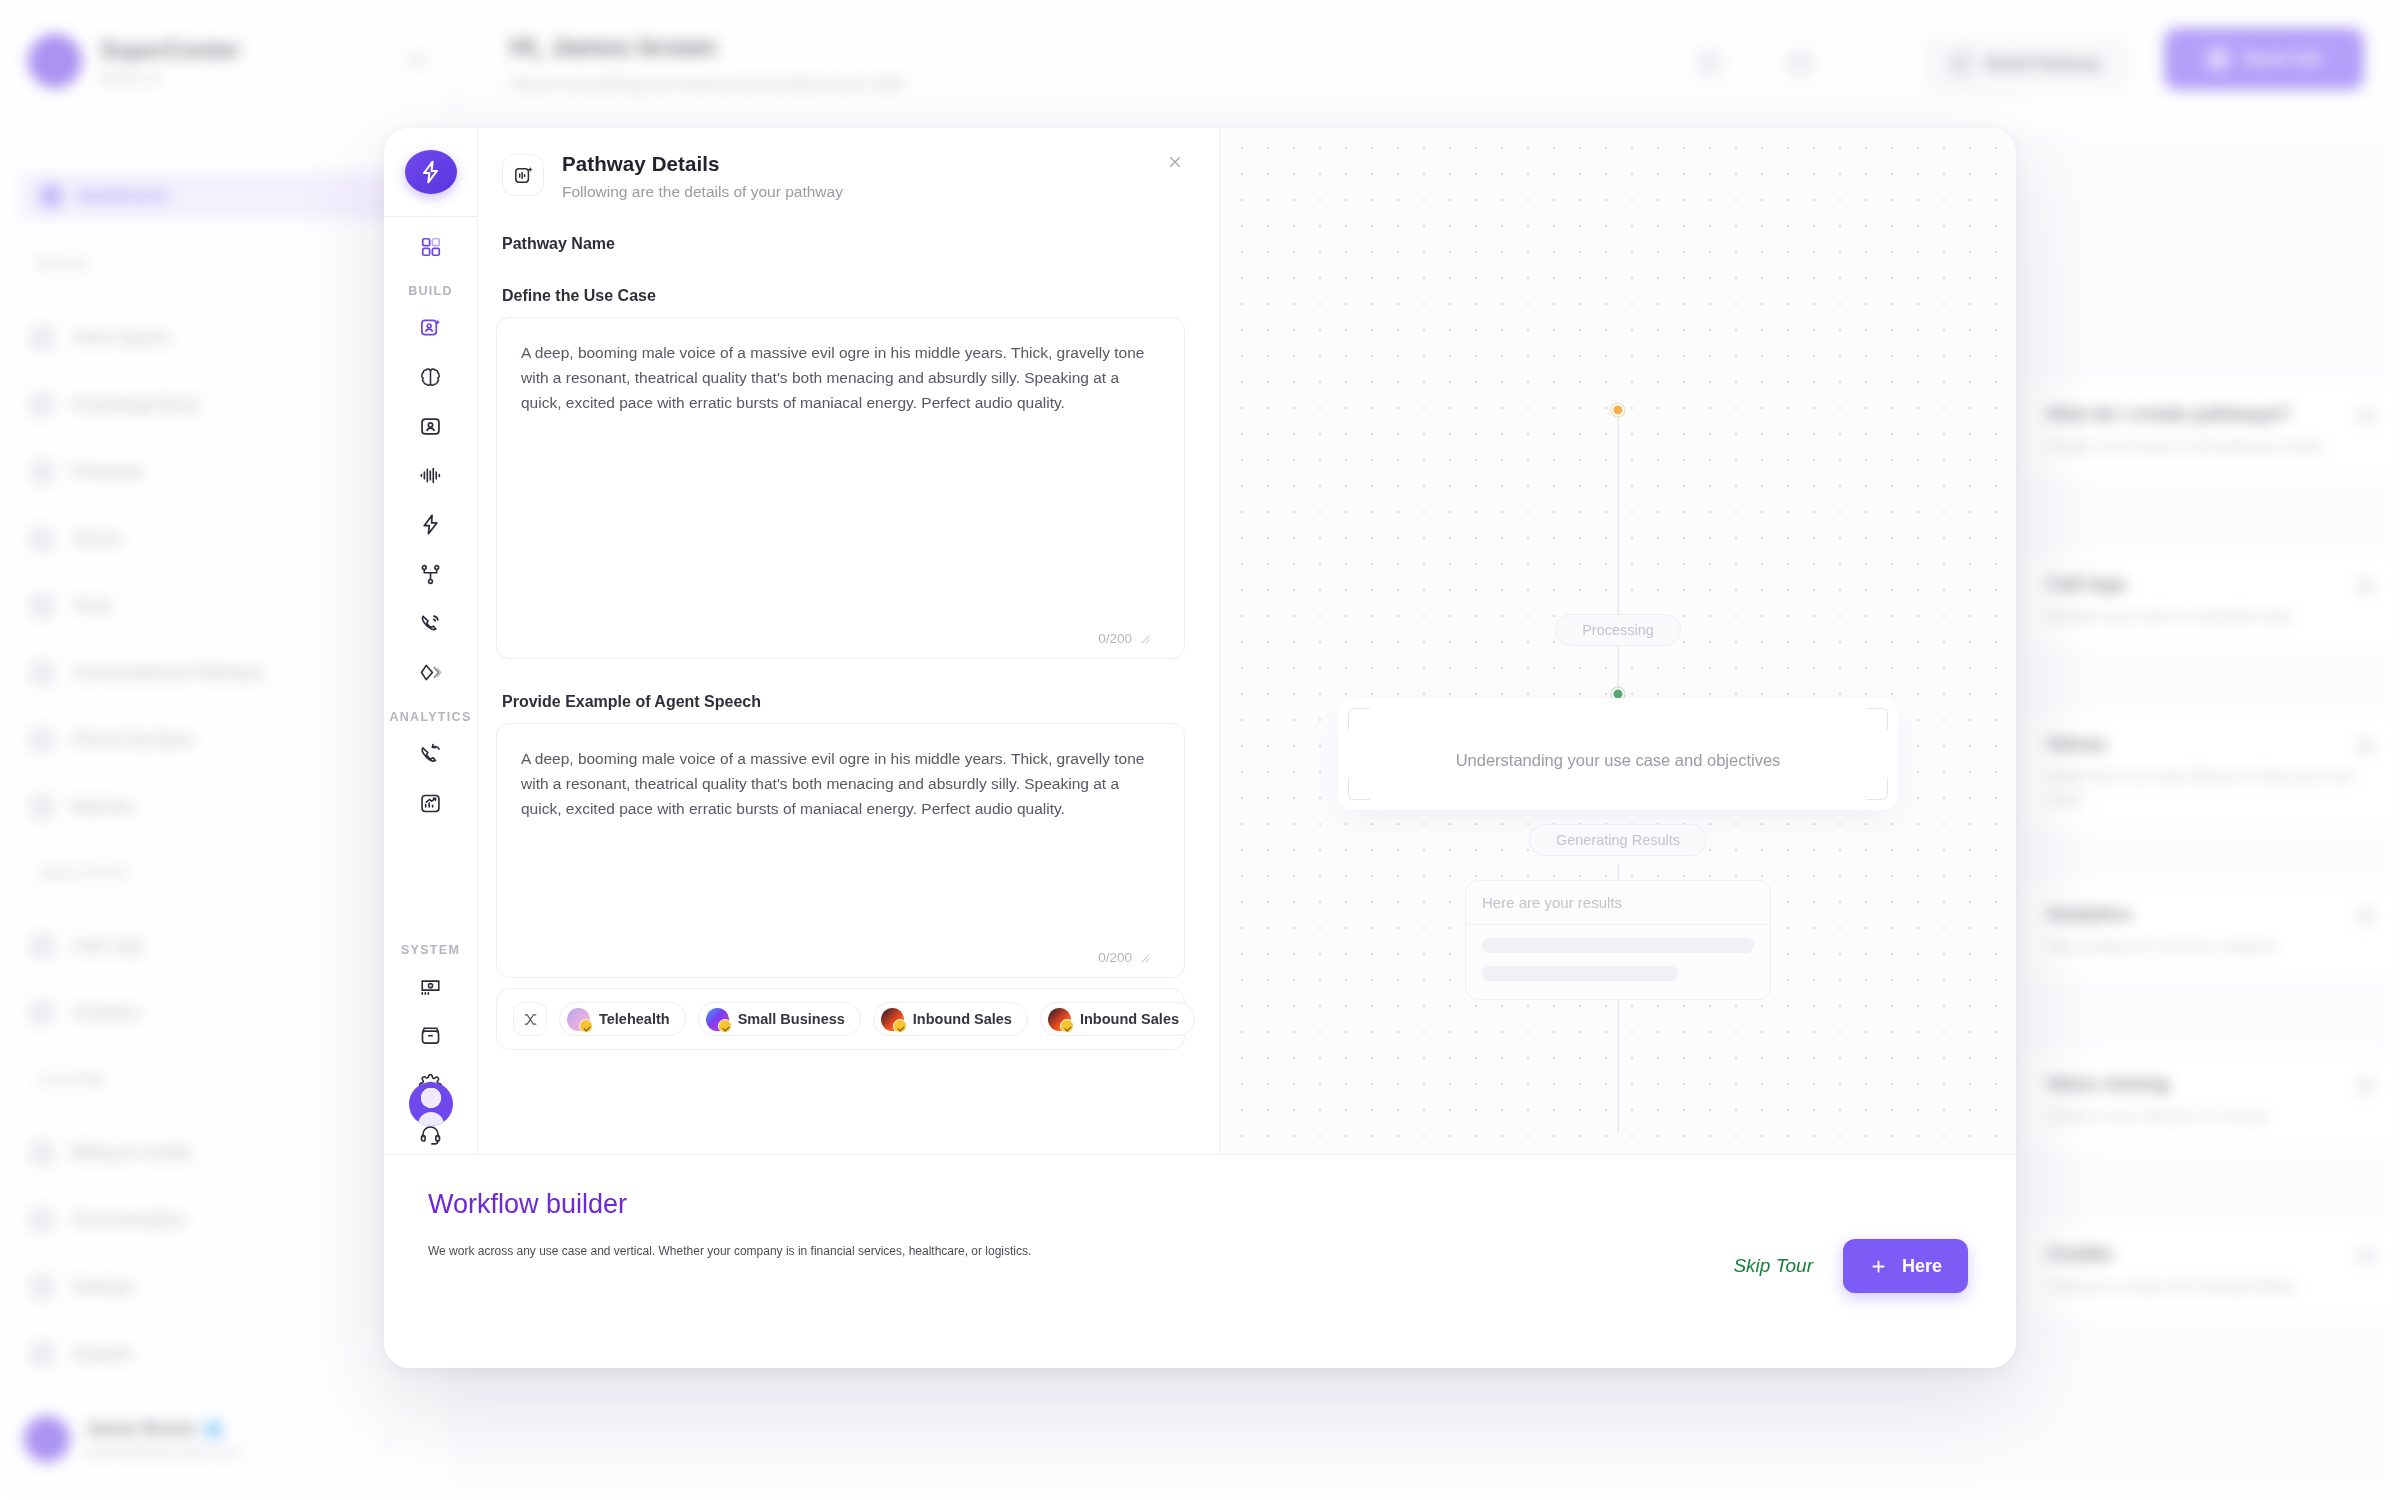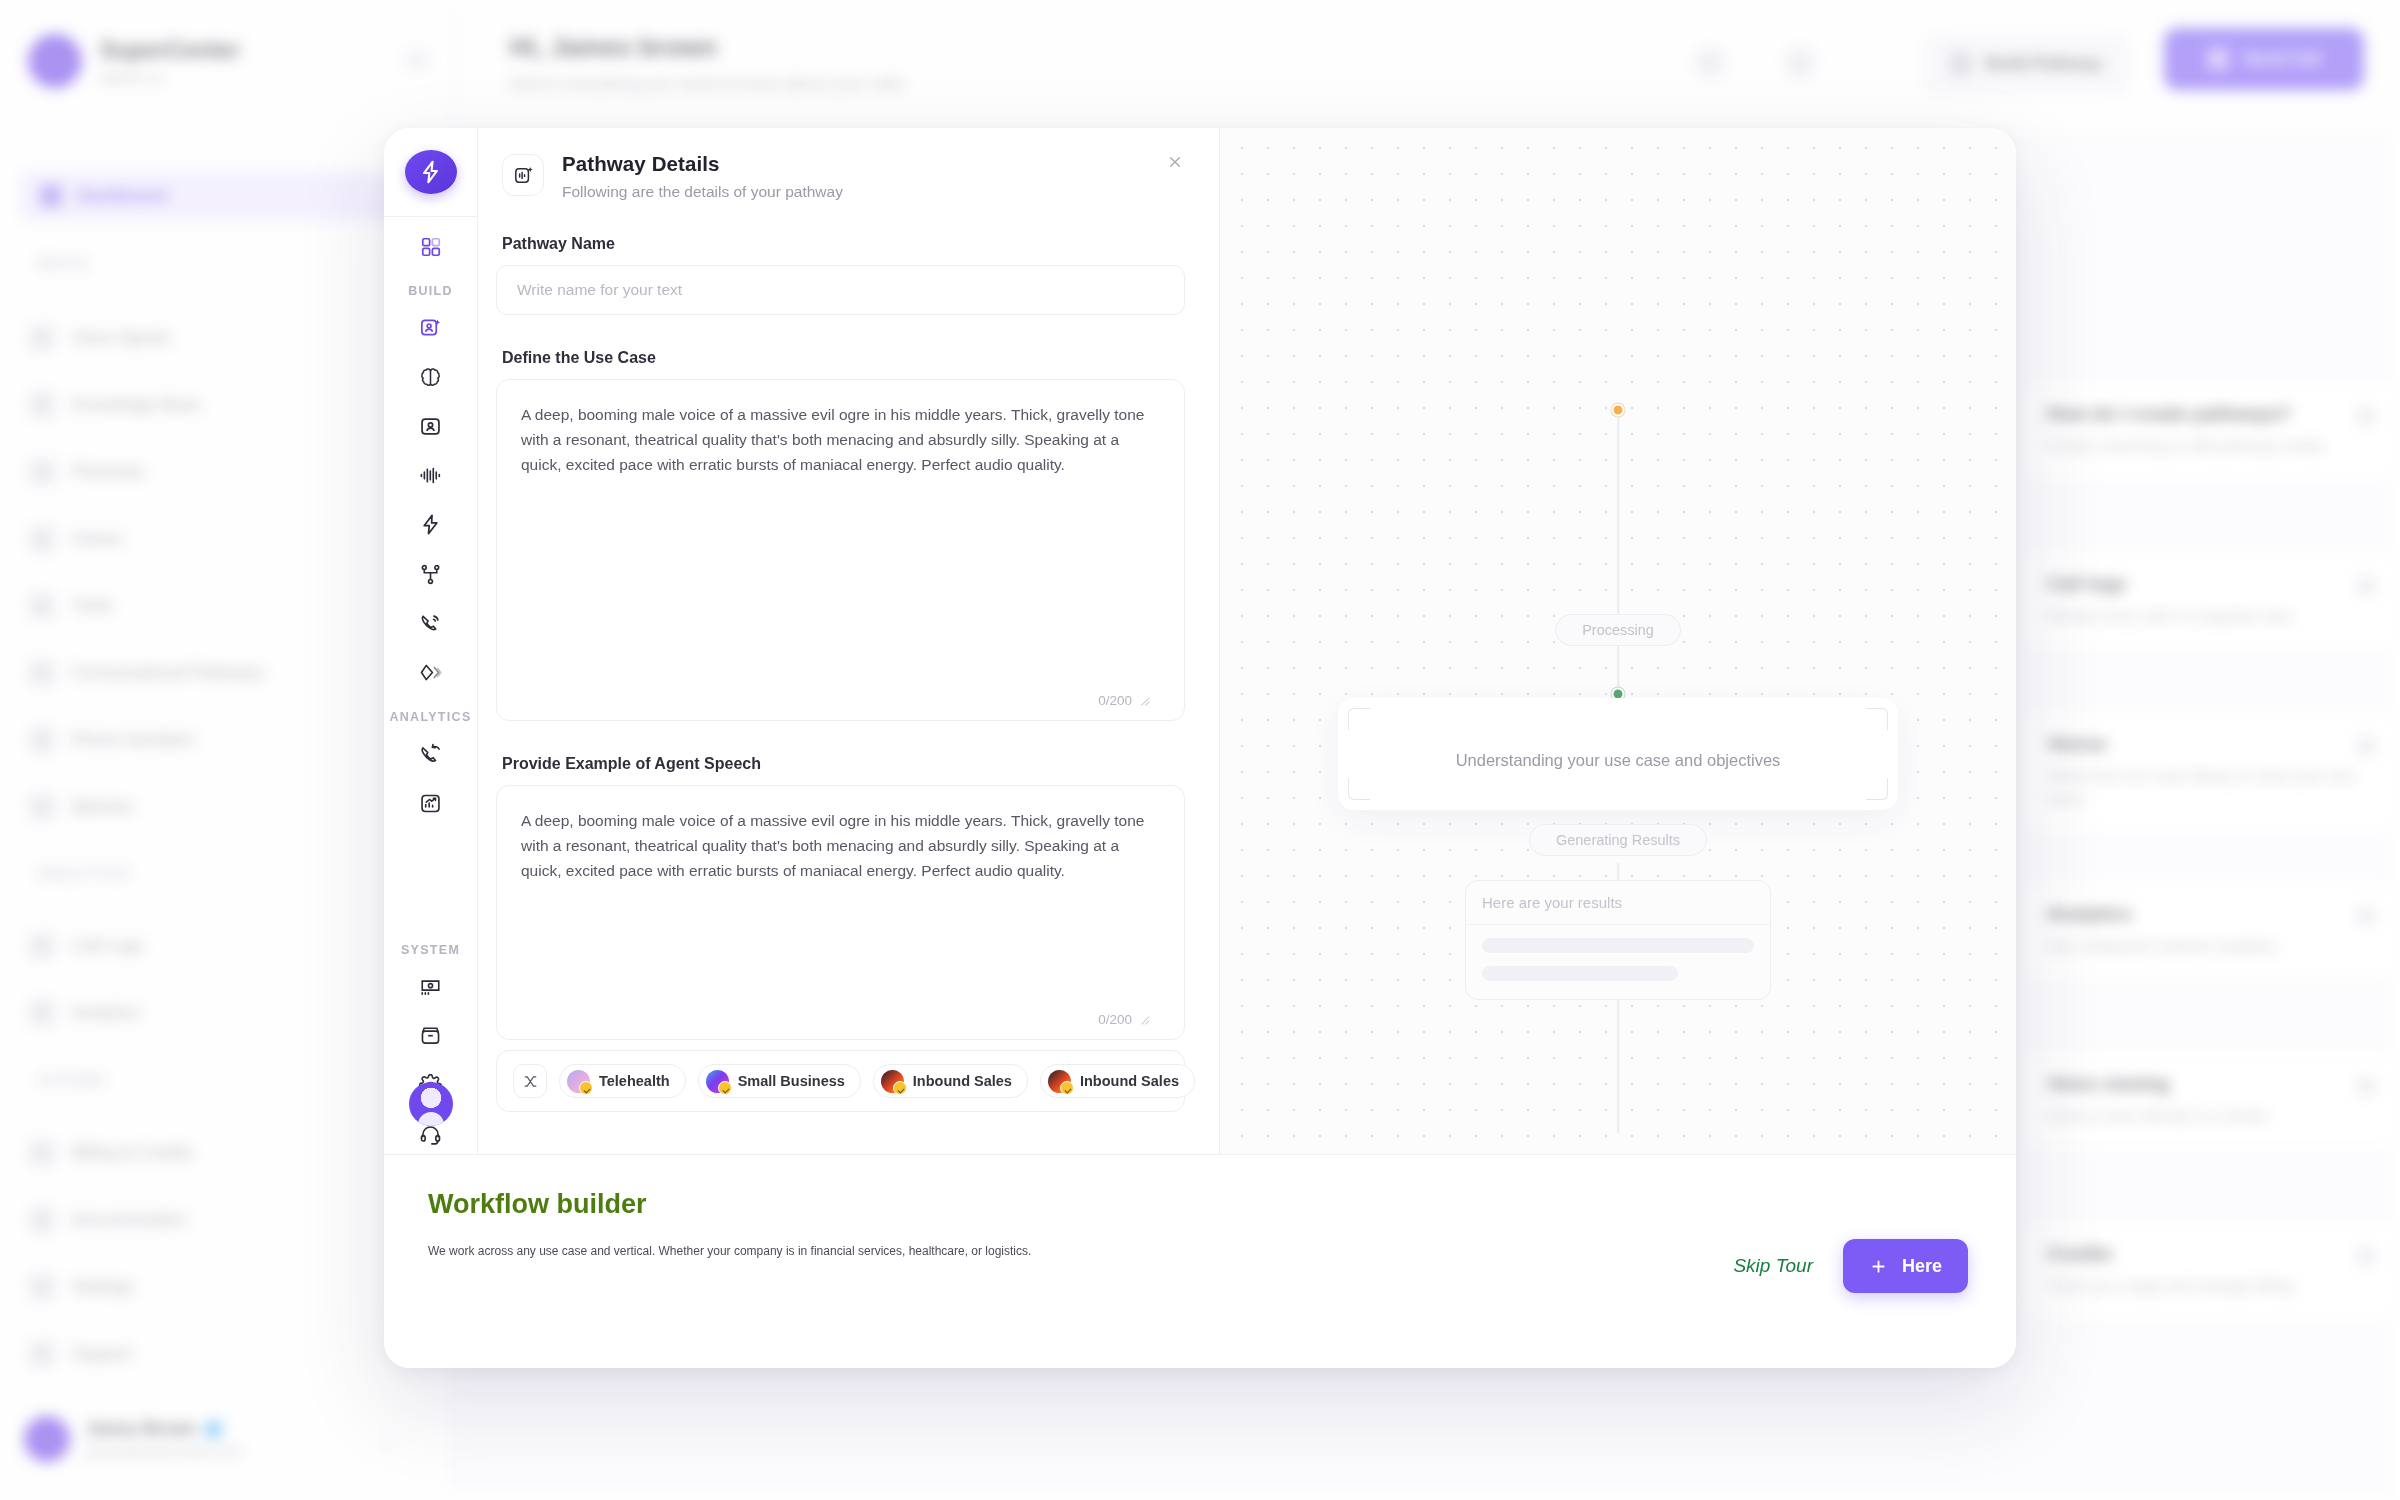--- a/index.html
+++ b/index.html
@@ -156,21 +156,21 @@
   #cv-hero { position:absolute; left:50%; transform:translateX(-50%); top: 570px; width: 560px;
      background:#ffffff; border-radius:16px; padding: 40px 30px; text-align:center;
      box-shadow: 0 10px 34px rgba(60,50,110,.055); }
   #cv-hero .h { font-size: 27px; font-weight:700; color:#2b2a3a; letter-spacing:.1px;}
   #cv-hero .s { font-size: 16.5px; color:#9b9aa7; margin-top: 13px;}
   .cv-corner { position:absolute; width:22px; height:22px; border-color:#e6e5ee; border-style:solid; border-width:0;}
 
   
   #tour { height: 214px; flex:none; border-top:1px solid #f0eff5; background:#fff;
           padding: 34px 52px 0 44px; position:relative;}
-  #tour-title { font-size: 27px; font-weight:700; color:#4d7c0f; }
+  #tour-title { font-size: 27px; font-weight:400; color:#6d28d9; }
   #tour-desc { font-size: 12px; color:#4d4c59; line-height:1.52; margin-top: 22px; max-width: 870px;}
   #tour-actions { position:absolute; right: 48px; top: 84px; display:flex; align-items:center; gap: 30px;}
   #skip-tour { font-size: 19px; color:#15803d; cursor:pointer;font-style:italic;}
   #next-btn { background:#7c5cf5; color:#fff; border:none; border-radius:12px; height: 54px;
      padding: 0 26px; font-size:18px; font-weight:600; display:flex; align-items:center; gap:14px;
      font-family:"Liberation Sans", sans-serif; cursor:pointer; box-shadow: 0 5px 16px rgba(110,78,240,.3);}
 </style>
 </head>
 <body>
 
@@ -457,21 +457,20 @@
           <div id="m-sub">Following are the details of your pathway</div>
         </div>
         <div id="m-close">
           <svg width="16" height="16" viewBox="0 0 24 24" fill="none" stroke="currentColor" stroke-width="2.1" stroke-linecap="round">
               <path d="M5.5 5.5 18.5 18.5M18.5 5.5 5.5 18.5"></path>
             </svg>
         </div>
       </div>
 
       <div class="f-label">Pathway Name</div>
-      <input class="f-input" type="text" placeholder="Write name for your text" style="">
 
       <div class="f-label">Define the Use Case</div>
       <div class="f-box" id="box1">
         <div class="txt">A deep, booming male voice of a massive evil ogre in his middle years. Thick, gravelly tone with a resonant, theatrical quality that's both menacing and absurdly silly. Speaking at a quick, excited pace with erratic bursts of maniacal energy. Perfect audio quality.</div>
         <div class="f-count">
           <span>0/200</span>
           <svg class="f-grip" viewBox="0 0 12 12" fill="none" stroke="currentColor" stroke-width="1.1" stroke-linecap="round">
               <path d="M11 3 3 11M11 7.5 7.5 11"></path>
             </svg>
         </div>

